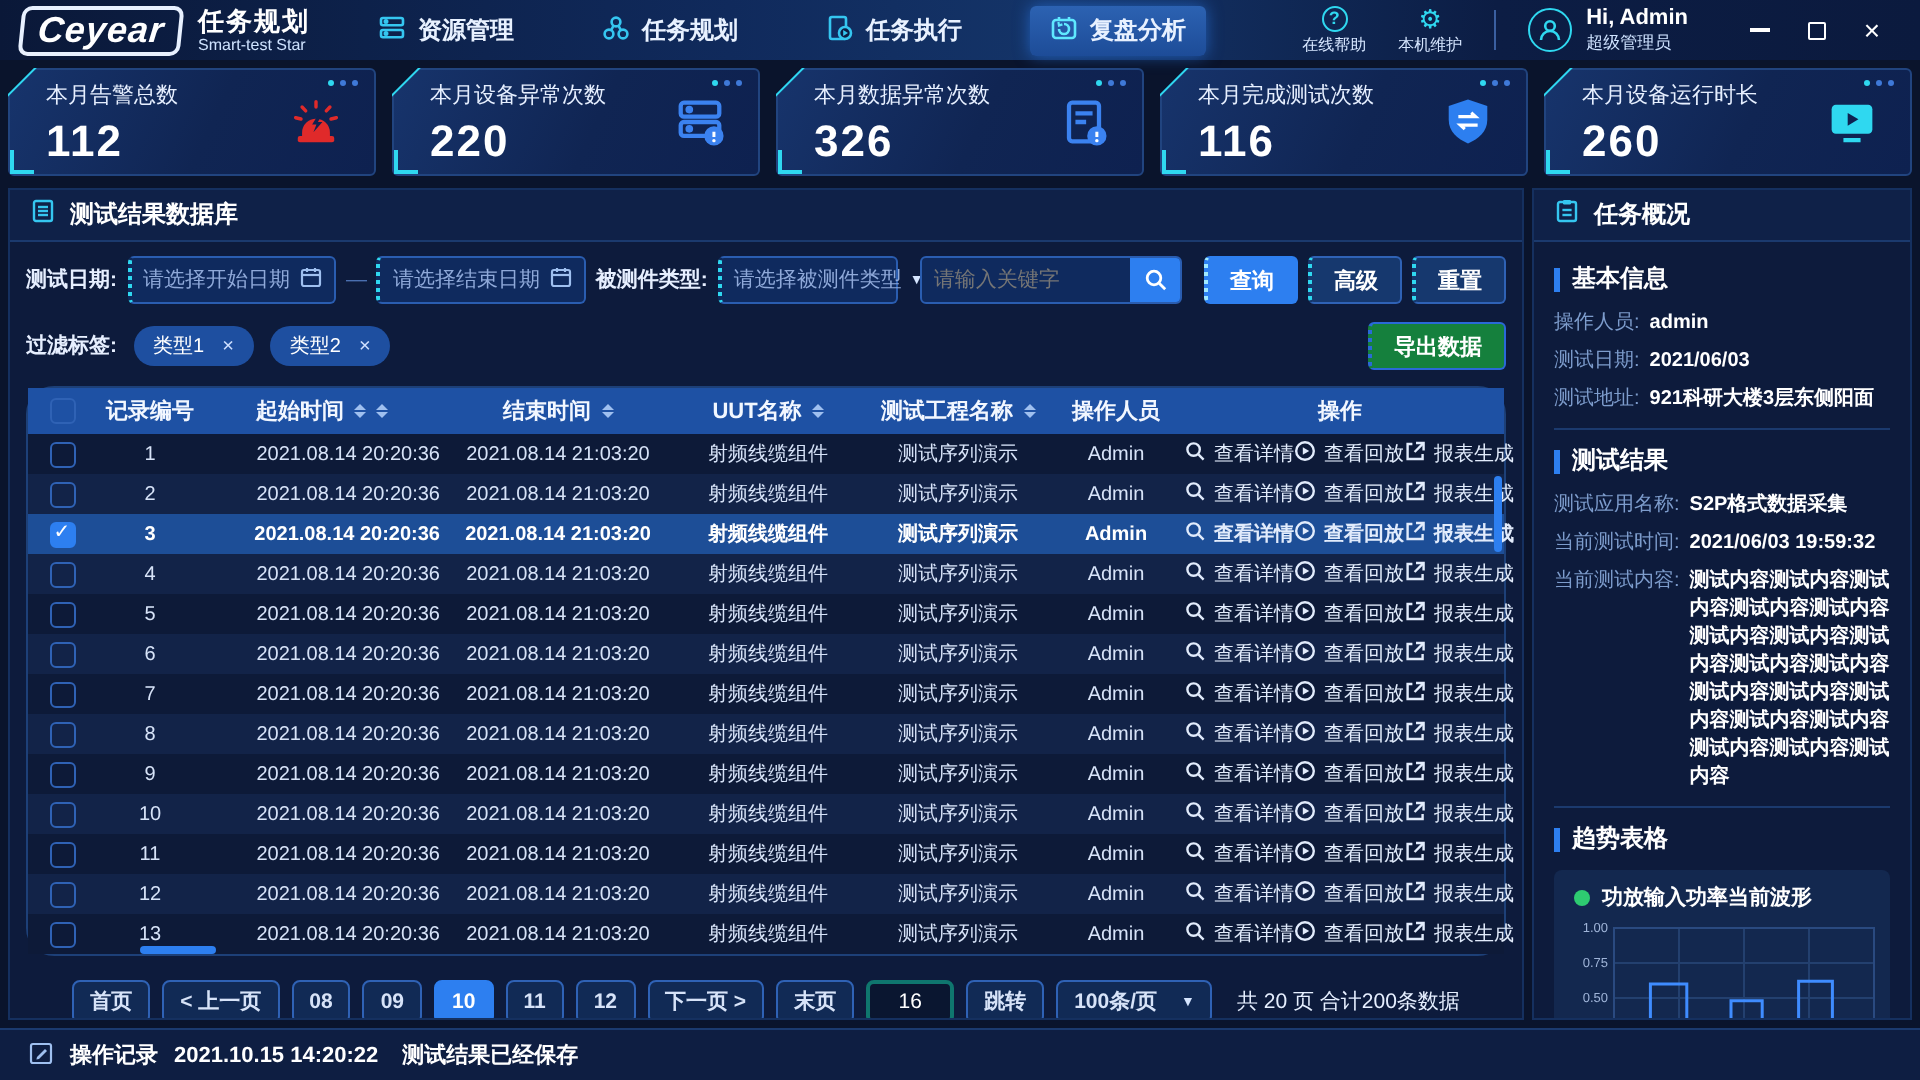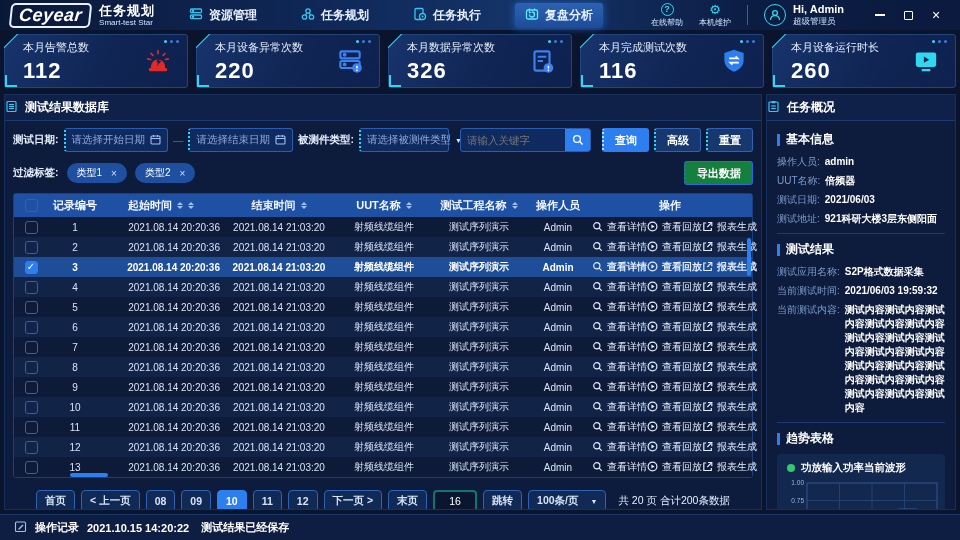--- a/index.html
+++ b/index.html
@@ -39,41 +39,41 @@
 .card-dots{position:absolute;top:5px;right:8px;display:flex;gap:3px}
 .card-dots i{width:3px;height:3px;border-radius:50%;background:#3f79d8}
 .card-dots i:first-child{background:#2fd8f0}
 .card-info{flex:1;min-width:0}
 .card-label{font-size:11px;color:#e6efff;margin-bottom:5px;white-space:nowrap}
 .card-value{font-size:22px;font-weight:bold;letter-spacing:1px;line-height:1}
 .card-icon{flex:none;width:30px;height:30px;margin-left:4px}
 
 .main{flex:1;display:flex;gap:4px;padding:2px 4px 4px;min-height:0}
 .panel{flex:1;min-width:0;background:#0d1b3c;border:1px solid #15305f;display:flex;flex-direction:column;overflow:hidden}
-.panel-header,.side-header{height:26px;flex:none;display:flex;align-items:center;gap:7px;padding:0 0;border-bottom:1px solid #1b3a6e;background:#0f2148}
+.panel-header,.side-header{height:26px;flex:none;display:flex;align-items:center;gap:7px;padding:0 10px;border-bottom:1px solid #1b3a6e;background:#0f2148}
 .panel-title{font-size:12px;font-weight:bold}
 .filter-row{display:flex;align-items:center;gap:5px;padding:7px 8px 4px;font-size:10.5px}
 .f-label{color:#e6efff;font-weight:bold;flex:none;white-space:nowrap}
 .input{height:24px;background:#0f2a5e;border:1px solid #2a5db0;border-left:2px dotted #2fd8f0;border-radius:3px;display:flex;align-items:center;justify-content:space-between;padding:0 6px;color:#8fa9d9;font-size:10.5px;white-space:nowrap}
 .date-input{width:112px}
 .dash{color:#4a6fb0;flex:none}
 .select{width:90px}
 .caret{font-size:7px;color:#d6e6ff;margin-left:4px}
 .search{width:142px;height:24px;display:flex;border:1px solid #2a5db0;border-radius:3px;overflow:hidden;background:#0f2a5e;margin-left:6px}
 .search input{flex:1;min-width:0;background:transparent;border:none;outline:none;color:#8fa9d9;font-size:10.5px;padding:0 6px;font-family:inherit}
 .search-btn{width:25px;flex:none;background:#2d7ff0;display:flex;align-items:center;justify-content:center}
 .btn{height:24px;padding:0 11px;border-radius:3px;font-size:11px;font-weight:bold;color:#fff;display:flex;align-items:center;background:#16386e;border:1px solid #2f62b5;border-left:2px dotted #2fd8f0;white-space:nowrap}
 .btn.primary{background:#2d7ff0;border-color:#2d7ff0;border-left:2px dotted #9fe9ff}
 .tags-row{display:flex;align-items:center;gap:8px;padding:5px 8px 8px;font-size:10.5px}
 .tags-label{color:#e6efff;font-weight:bold}
 .tag{background:#1e4fa0;border-radius:11px;padding:3px 10px;display:flex;gap:9px;align-items:center;font-size:10px}
 .tag-x{font-size:10px;color:#cfe0ff;cursor:default}
 .export-btn{margin-left:auto;background:#15803d;border-color:#2a69d8}
 
-.table-wrap{margin:0 8px;border:1px solid #1d4078;border-radius:3px;position:relative;flex:none}
+.table-wrap{margin:0 8px;border:1px solid #1d4078;border-radius:14px;position:relative;flex:none}
 .thead{display:flex;align-items:center;height:23px;background:#1e51a4;font-size:11px;font-weight:bold;color:#f2f7ff}
 .tr{display:flex;align-items:center;height:20px;font-size:10px;color:#d7e3f8}
 .tr:nth-child(odd){background:#0d1a38}
 .tr:nth-child(even){background:#122348}
 .tr.selected{background:#1d4e97;color:#fff;font-weight:bold}
 .c-check{width:34px;display:flex;justify-content:center;flex:none}
 .c-no{width:54px;text-align:center;flex:none}
 .c-start{width:118px;text-align:right;flex:none}
 .c-end{width:118px;text-align:center;flex:none}
 .c-uut{width:92px;text-align:center;flex:none}
@@ -906,24 +906,20 @@
         <span class="panel-title">任务概况</span>
       </div>
       <div class="side-body">
         <div class="sec-title">基本信息</div>
         <div>
             <div class="info-row">
               <span class="info-label">操作人员:</span>
               <span class="info-value">admin</span>
             </div>
             <div class="info-row">
-              <span class="info-label">UUT名称:</span>
-              <span class="info-value">倍频器</span>
-            </div>
-            <div class="info-row">
               <span class="info-label">测试日期:</span>
               <span class="info-value">2021/06/03</span>
             </div>
             <div class="info-row">
               <span class="info-label">测试地址:</span>
               <span class="info-value">921科研大楼3层东侧阳面</span>
             </div>
           </div>
         <div class="divider"></div>
         <div class="sec-title">测试结果</div>

